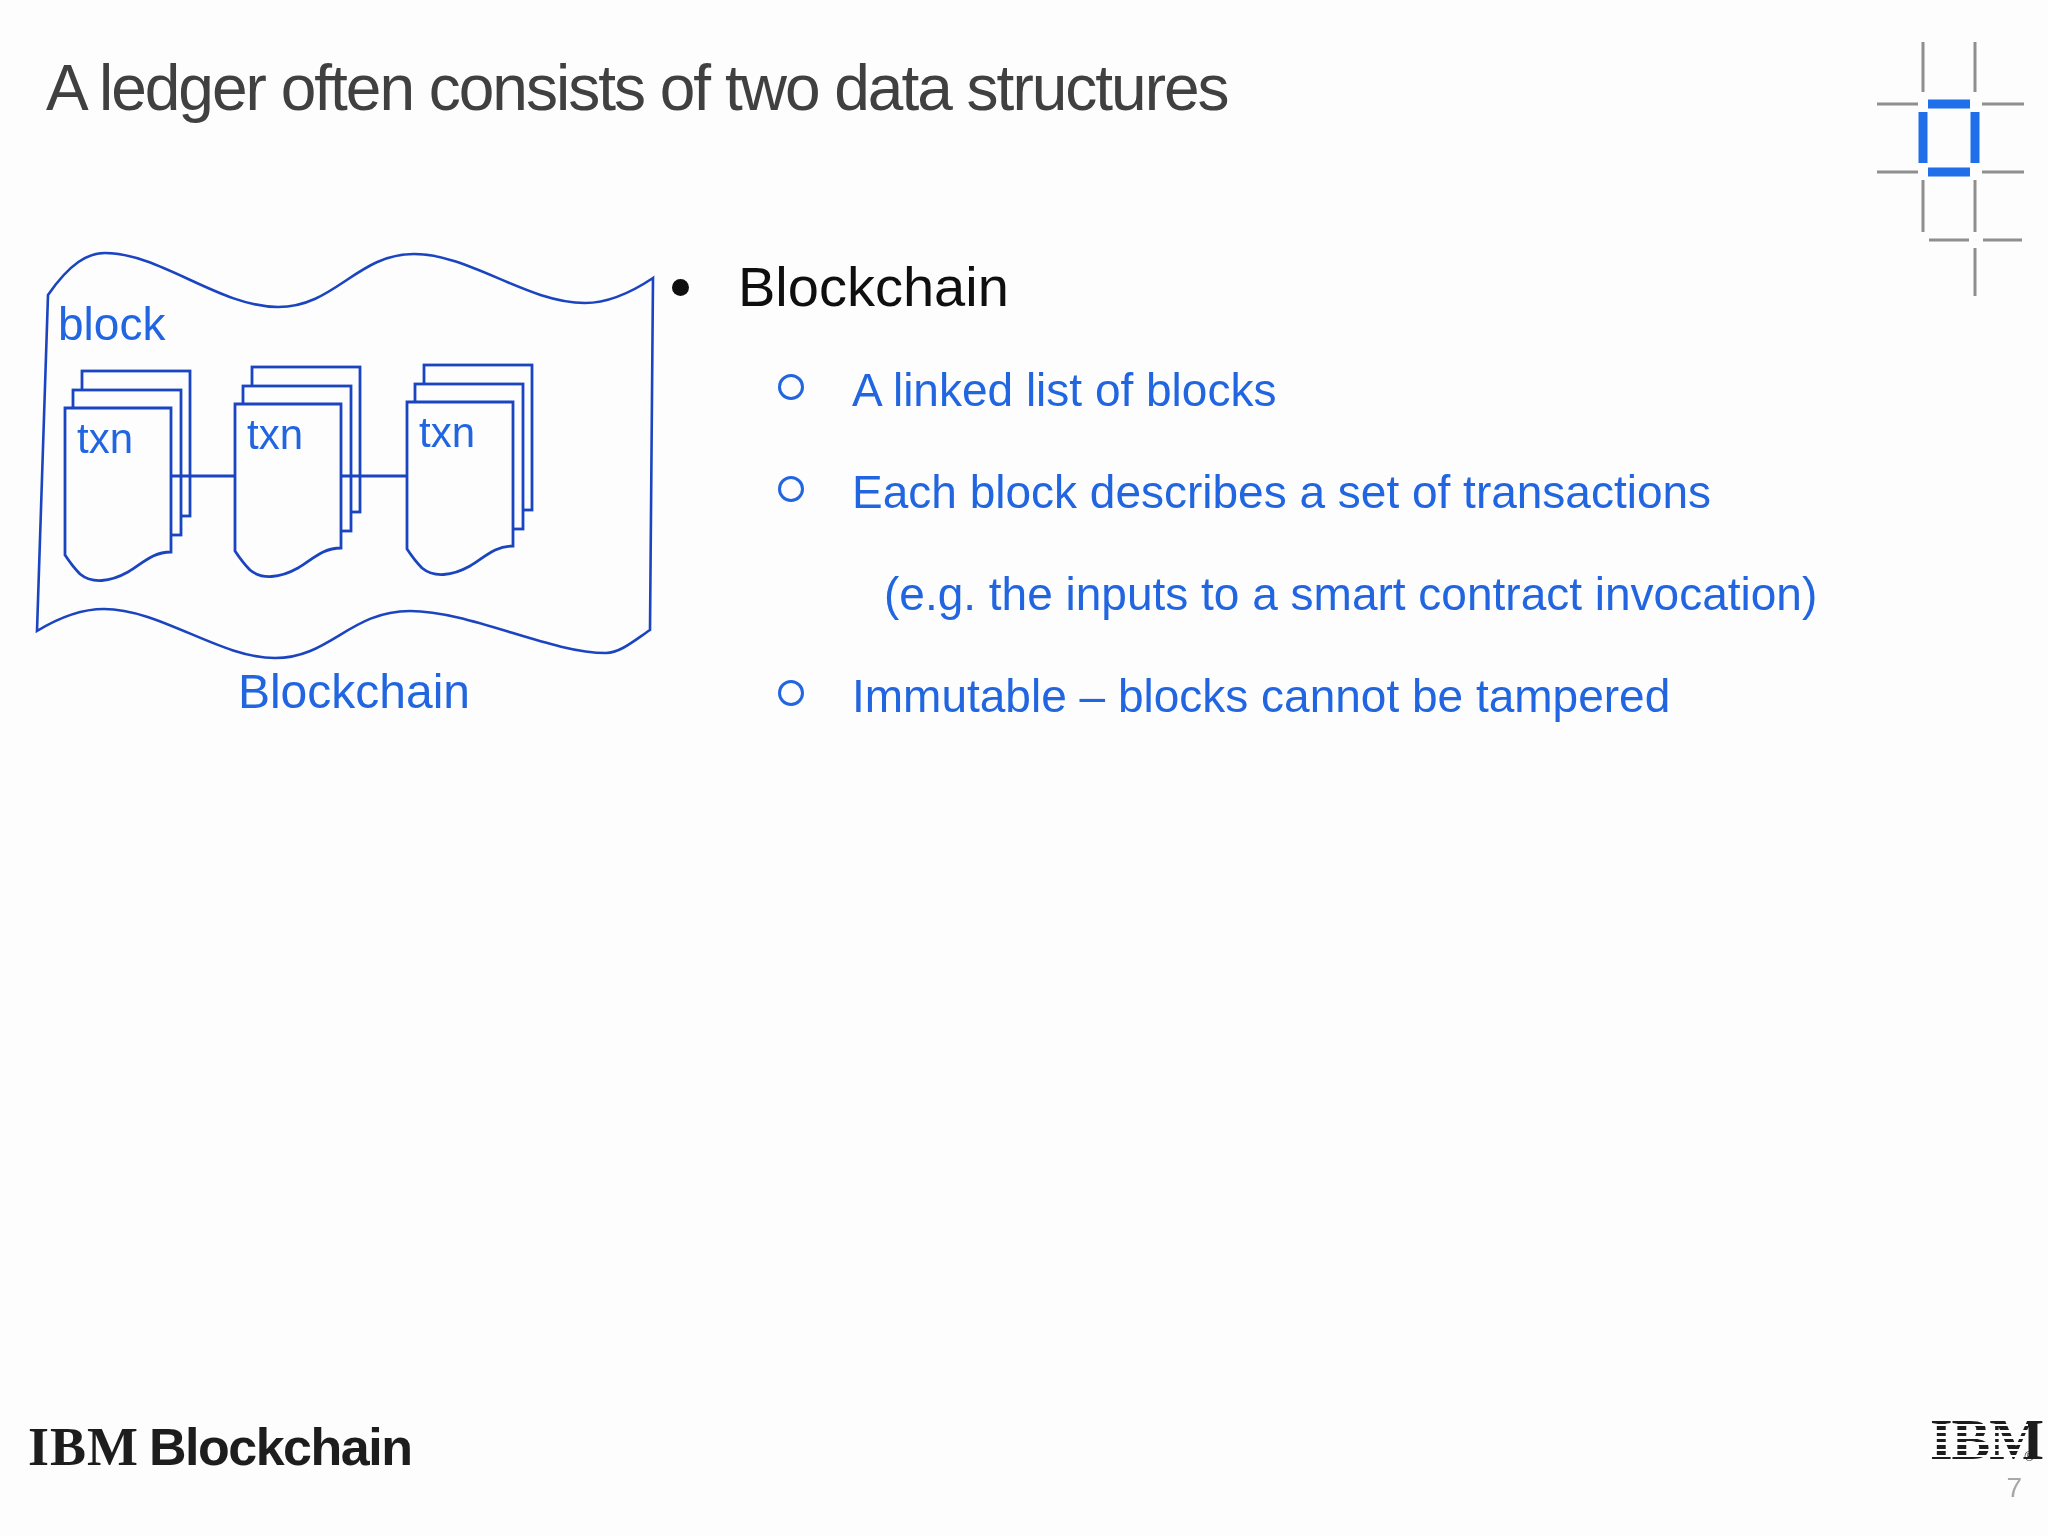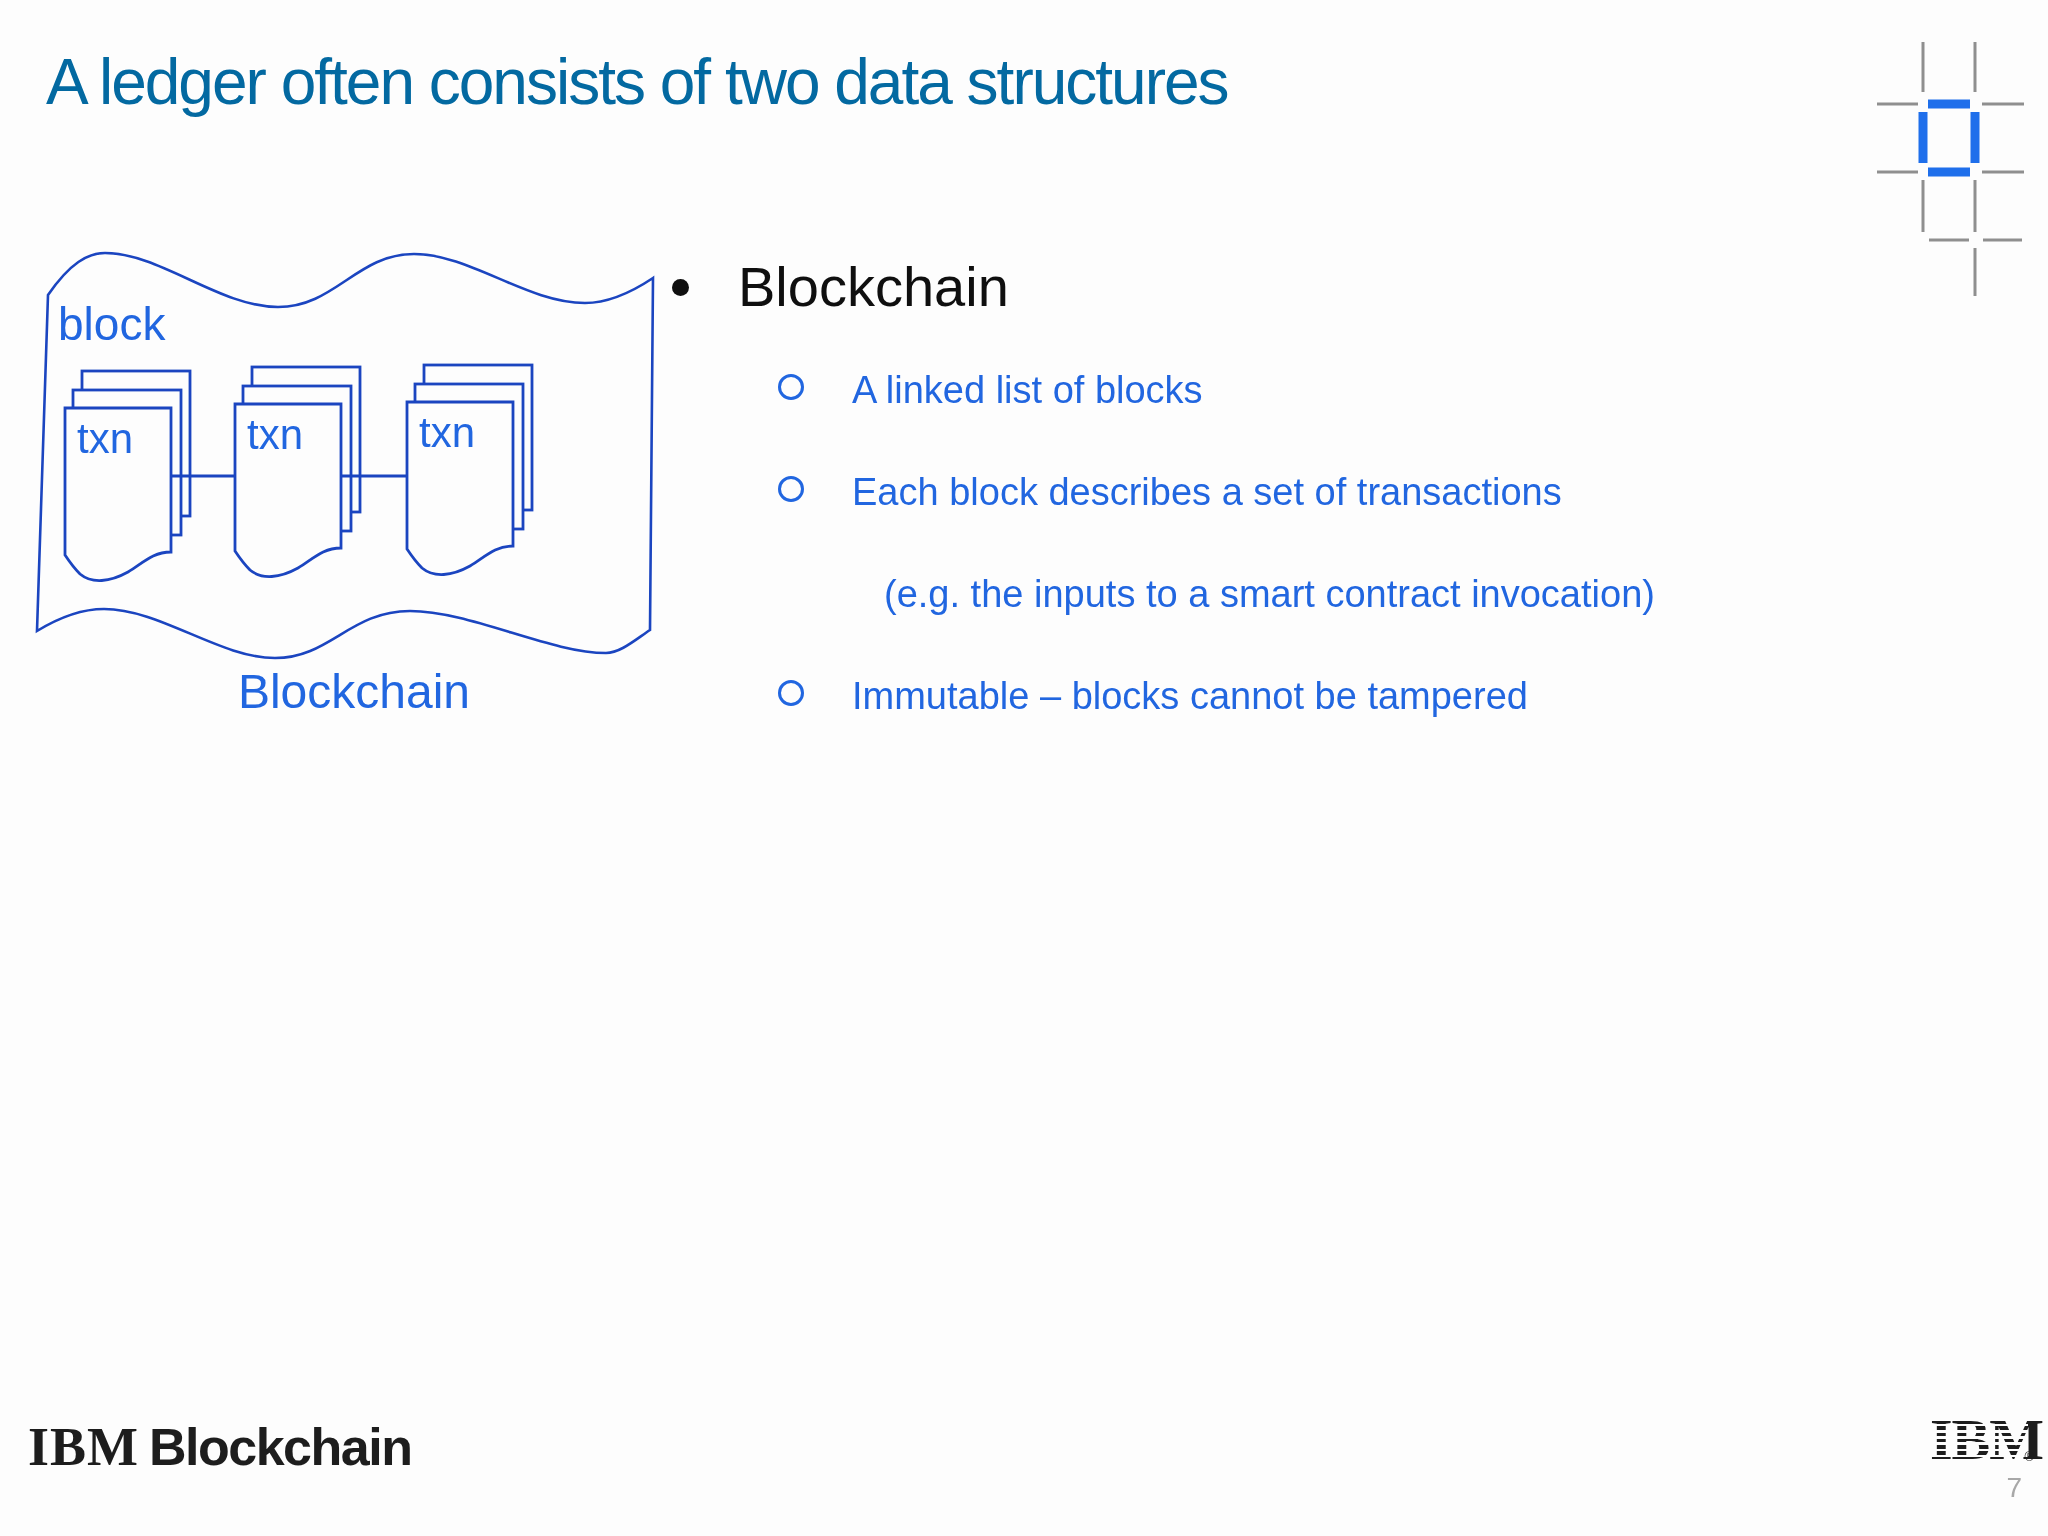--- a/index.html
+++ b/index.html
@@ -5,23 +5,23 @@
   html,body{margin:0;padding:0;background:#e8e8e8;}
   .slide{
     position:relative;
     width:2048px;height:1536px;
     background:#fdfdfd;
     overflow:hidden;
     font-family:"Liberation Sans", sans-serif;
   }
   
   .title{
-    position:absolute;left:46px;top:44px;
+    position:absolute;left:46px;top:50px;
     font-size:64px;line-height:76px;letter-spacing:-2px;
-    color:#0369a1;white-space:nowrap;
+    color:#404040;white-space:nowrap;
   }
   
   .grid-motif{position:absolute;left:1872px;top:38px;}
   
   .diagram-svg{position:absolute;left:30px;top:235px;}
   .block-label{
     position:absolute;left:58px;top:298px;
     font-size:46px;line-height:52px;color:#2166e0;
   }
   .diagram-caption{
@@ -38,21 +38,21 @@
     font-size:56px;line-height:66px;color:#0f0f0f;white-space:nowrap;
   }
   .l2-marker{
     position:absolute;width:20px;height:20px;border-radius:50%;
     border:3px solid #2166e0;background:transparent;
   }
   .m1{left:778px;top:374px;}
   .m2{left:778px;top:476px;}
   .m3{left:778px;top:680px;}
   .l2-text{
-    position:absolute;font-size:38px;line-height:56px;color:#2166e0;white-space:nowrap;
+    position:absolute;font-size:46px;line-height:56px;color:#2166e0;white-space:nowrap;
   }
   .t1{left:852px;top:362px;}
   .t2{left:852px;top:464px;}
   .t3{left:884px;top:566px;}
   .t4{left:852px;top:668px;text-align:center;}
   
   .brand{
     position:absolute;left:28px;top:1416px;white-space:nowrap;color:#1d1d1d;
   }
   .brand .ibm-word{

